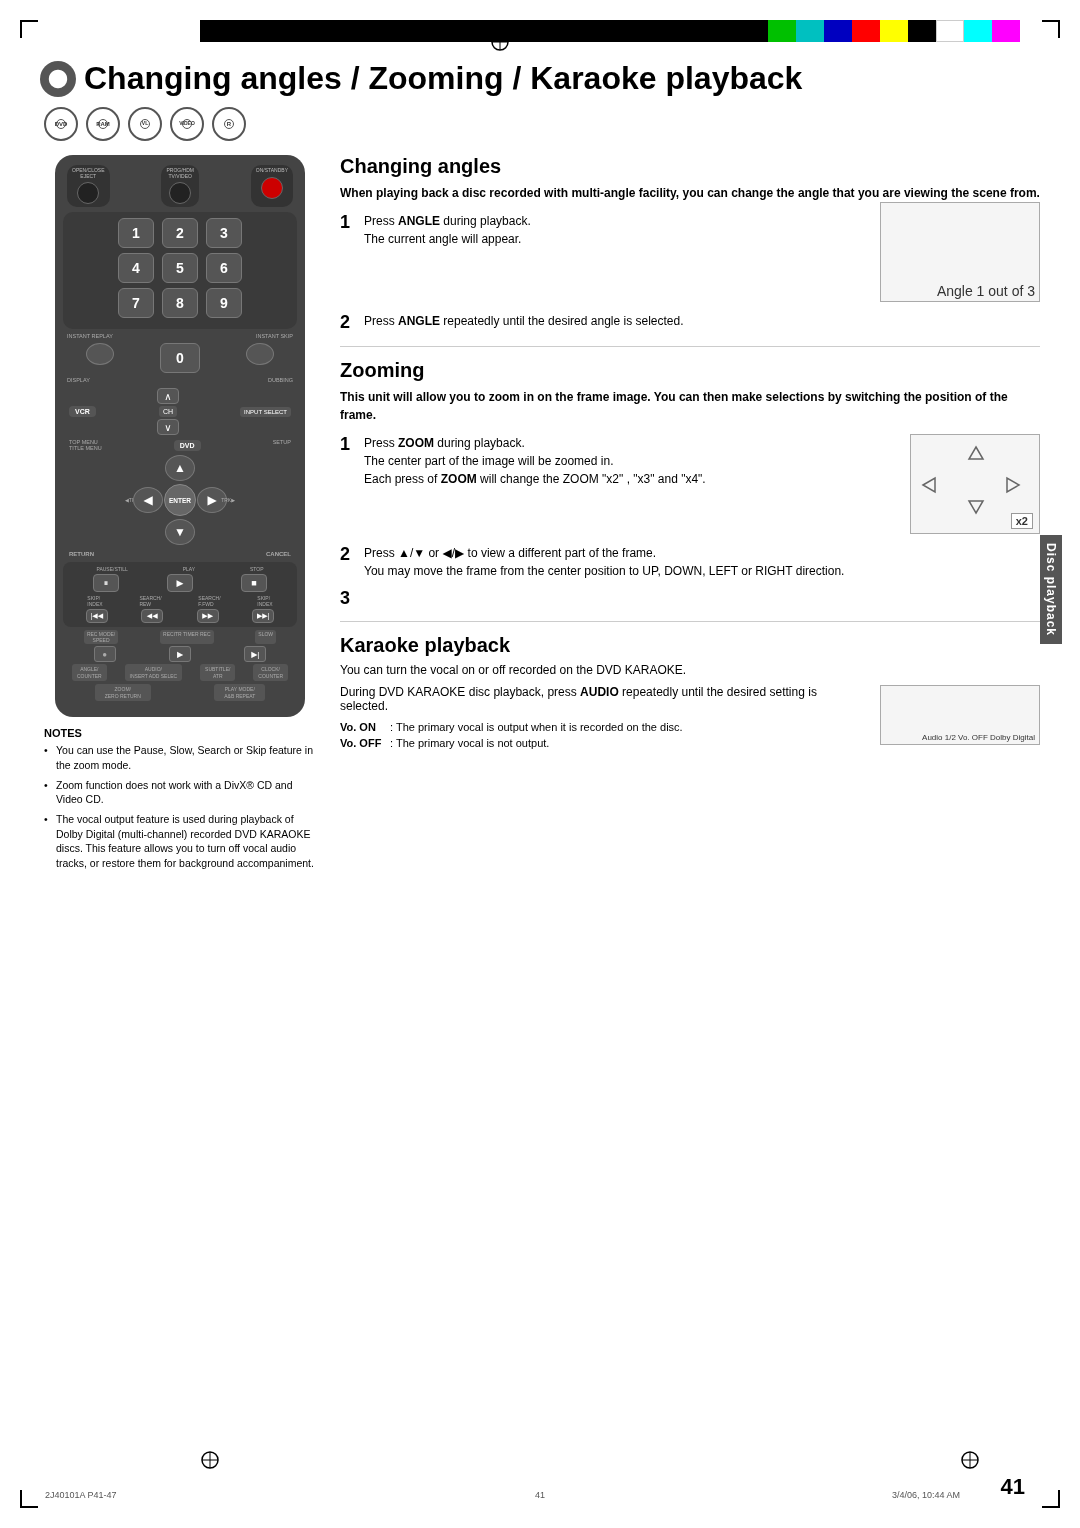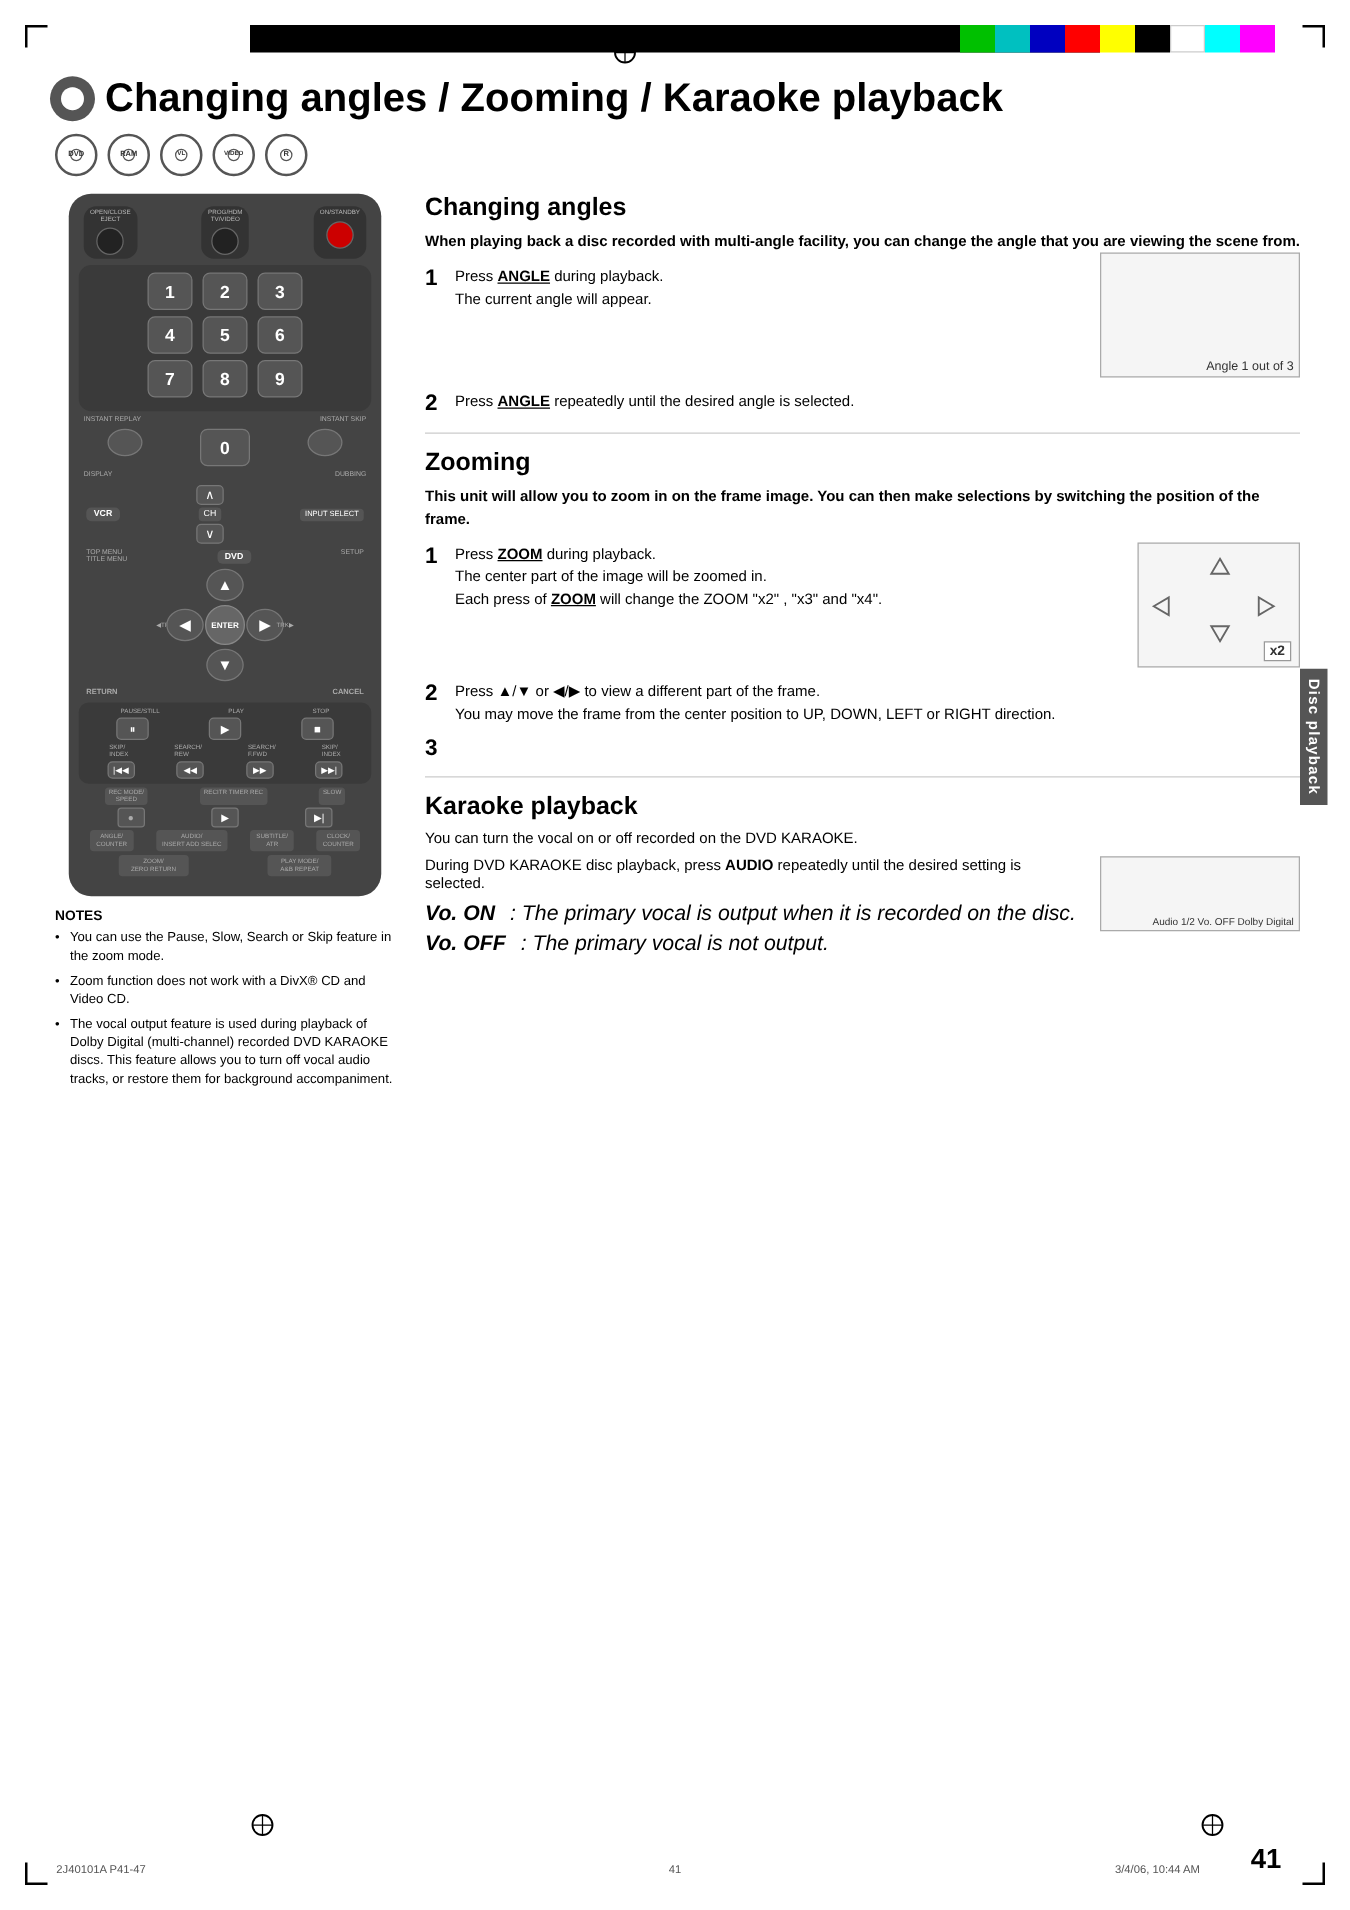--- a/index.html
+++ b/index.html
@@ -361,26 +361,26 @@
       font-size: 18px;
       font-weight: bold;
       min-width: 16px;
       line-height: 1.2;
     }
     .step-text {
       font-size: 12px;
       line-height: 1.5;
       flex: 1;
     }
-    .step-text strong { font-weight: bold; text-decoration: underline; }
+    .step-text strong { font-weight: bold; }
     .screen-label {
       position: absolute;
       bottom: 2px;
       right: 4px;
-      font-size: 10px;
+      font-size: 14px;
       color: #333;
     }
 
     
     .angle-screen {
       width: 160px;
       height: 100px;
       border: 1px solid #aaa;
       background: #f5f5f5;
       position: relative;
@@ -423,24 +423,23 @@
     .karaoke-layout {
       display: flex;
       gap: 10px;
       margin-bottom: 10px;
     }
     .karaoke-left { flex: 1; }
     .karaoke-right { width: 165px; }
 
     .vo-row {
       display: flex;
-      gap: 12px;
+      gap: 0;
       margin-bottom: 4px;
-      font-size: 17px;
-      font-style: italic;
+      font-size: 11px;
     }
     .vo-label { font-weight: bold; min-width: 50px; }
 
     
     .section-divider {
       border: none;
       border-top: 1px solid #ccc;
       margin: 12px 0;
     }
 

